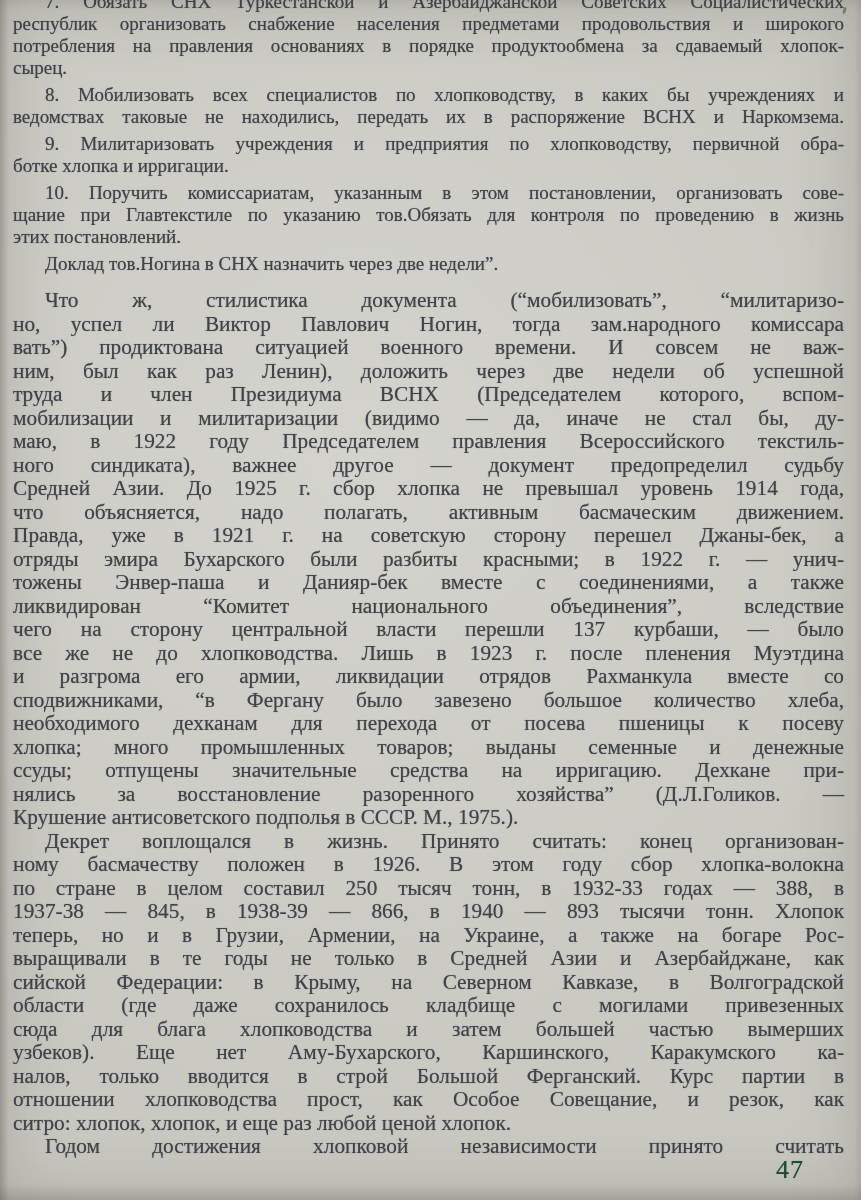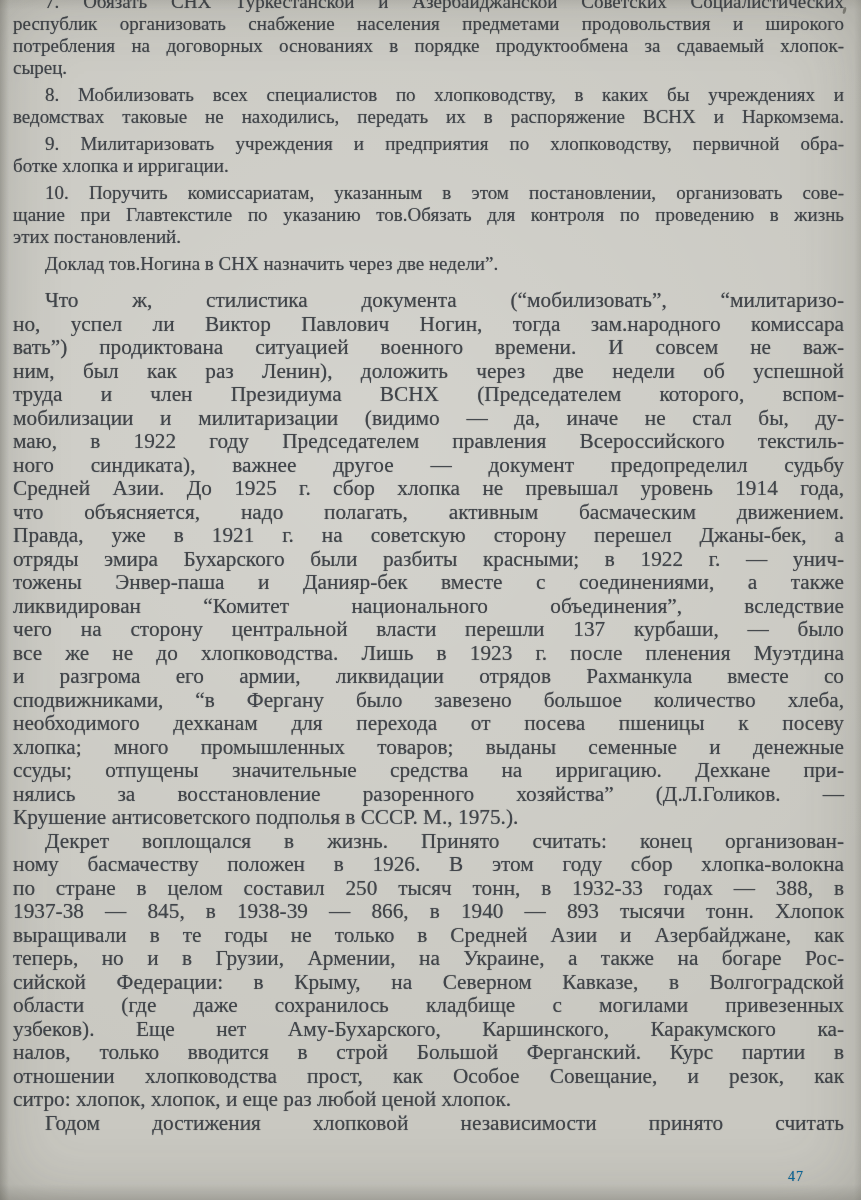--- a/index.html
+++ b/index.html
@@ -54,23 +54,23 @@
     text-align-last: justify;
     white-space: normal;
     hyphens: none;
   }
   .line.last { text-align-last: left; }
   .line.first { text-indent: 32px; }
   .page-number {
     position: absolute;
     right: 57px;
     bottom: 15px;
-    font-size: 14px;
+    font-size: 26px;
     letter-spacing: 1px;
-    color: #0369a1;
+    color: #14532d;
     filter: blur(0.3px);
     text-shadow: 0 0 1px rgba(62,66,70,0.6);
   }
   .speck1 {
     position: absolute;
     top: 7px; left: 843px;
     width: 3px; height: 7px;
     background: rgba(72,72,66,0.55);
     border-radius: 45%;
     transform: rotate(16deg);
@@ -83,21 +83,21 @@
     border-radius: 50%;
   }
 </style>
 </head>
 <body>
 
 <div class="page-text">
     <div class="para decree">
       <div class="line first">7. Обязать СНХ Туркестанской и Азербайджанской Советских Социалистических</div>
       <div class="line">республик организовать снабжение населения предметами продовольствия и широкого</div>
-      <div class="line">потребления на договорных основаниях в порядке продуктообмена за сдаваемый хлопок-</div>
+      <div class="line">потребления на правления основаниях в порядке продуктообмена за сдаваемый хлопок-</div>
       <div class="line last">сырец.</div>
     </div>
     <div class="para decree">
       <div class="line first">8. Мобилизовать всех специалистов по хлопководству, в каких бы учреждениях и</div>
       <div class="line">ведомствах таковые не находились, передать их в распоряжение ВСНХ и Наркомзема.</div>
     </div>
     <div class="para decree">
       <div class="line first">9. Милитаризовать учреждения и предприятия по хлопководству, первичной обра-</div>
       <div class="line last">ботке хлопка и ирригации.</div>
     </div>
@@ -132,24 +132,25 @@
       <div class="line">хлопка; много промышленных товаров; выданы семенные и денежные</div>
       <div class="line">ссуды; отпущены значительные средства на ирригацию. Дехкане при-</div>
       <div class="line">нялись за восстановление разоренного хозяйства” (Д.Л.Голиков. —</div>
       <div class="line last">Крушение антисоветского подполья в СССР. М., 1975.).</div>
     </div>
     <div class="para bodytext">
       <div class="line first">Декрет воплощался в жизнь. Принято считать: конец организован-</div>
       <div class="line">ному басмачеству положен в 1926. В этом году сбор хлопка-волокна</div>
       <div class="line">по стране в целом составил 250 тысяч тонн, в 1932-33 годах — 388, в</div>
       <div class="line">1937-38 — 845, в 1938-39 — 866, в 1940 — 893 тысячи тонн. Хлопок</div>
+      <div class="line">теперь, но и в Грузии, Армении, на Украине, а также на богаре Рос-</div>
       <div class="line">выращивали в те годы не только в Средней Азии и Азербайджане, как</div>
-      <div class="line">теперь, но и в Грузии, Армении, на Украине, а также на богаре Рос-</div>
       <div class="line">сийской Федерации: в Крыму, на Северном Кавказе, в Волгоградской</div>
       <div class="line">области (где даже сохранилось кладбище с могилами привезенных</div>
+      <div class="line">сюда для блага хлопководства и затем большей частью вымерших</div>
       <div class="line">узбеков). Еще нет Аму-Бухарского, Каршинского, Каракумского ка-</div>
       <div class="line">налов, только вводится в строй Большой Ферганский. Курс партии в</div>
       <div class="line">отношении хлопководства прост, как Особое Совещание, и резок, как</div>
       <div class="line last">ситро: хлопок, хлопок, и еще раз любой ценой хлопок.</div>
     </div>
     <div class="para bodytext">
       <div class="line first">Годом достижения хлопковой независимости принято считать</div>
     </div>
   </div>
 

